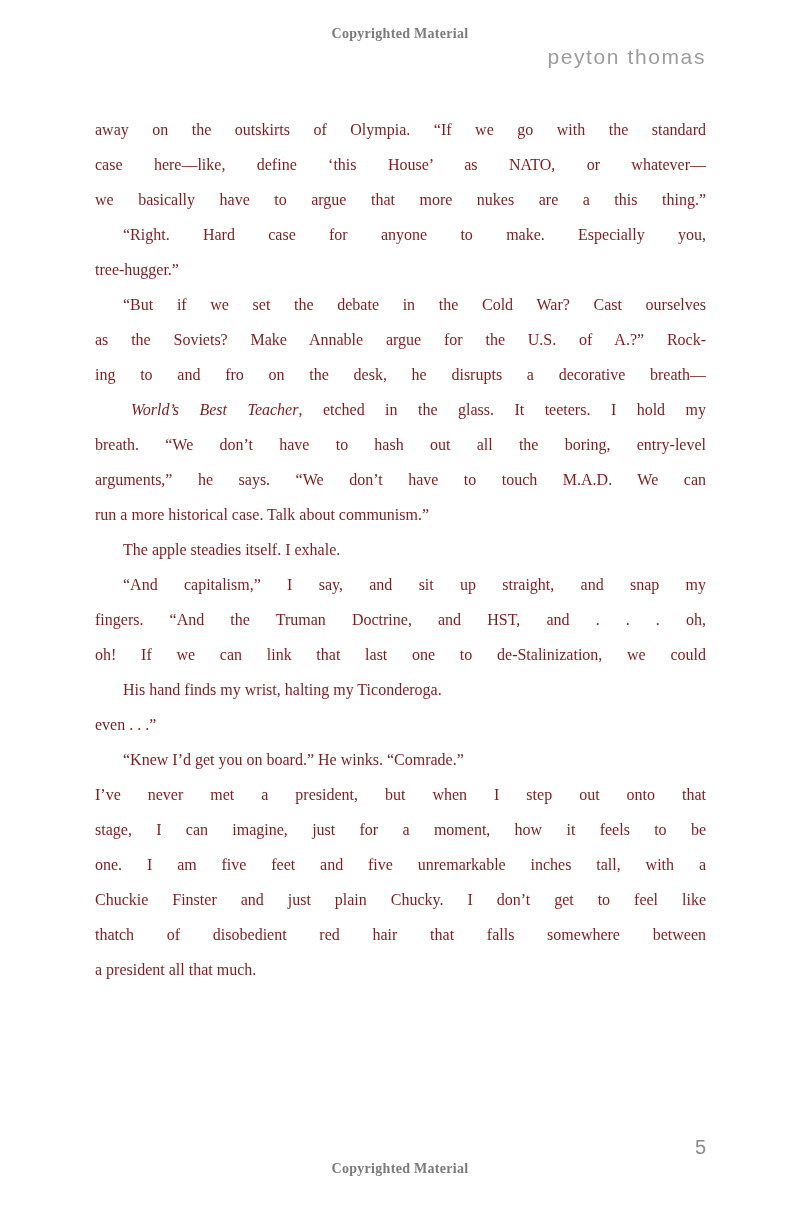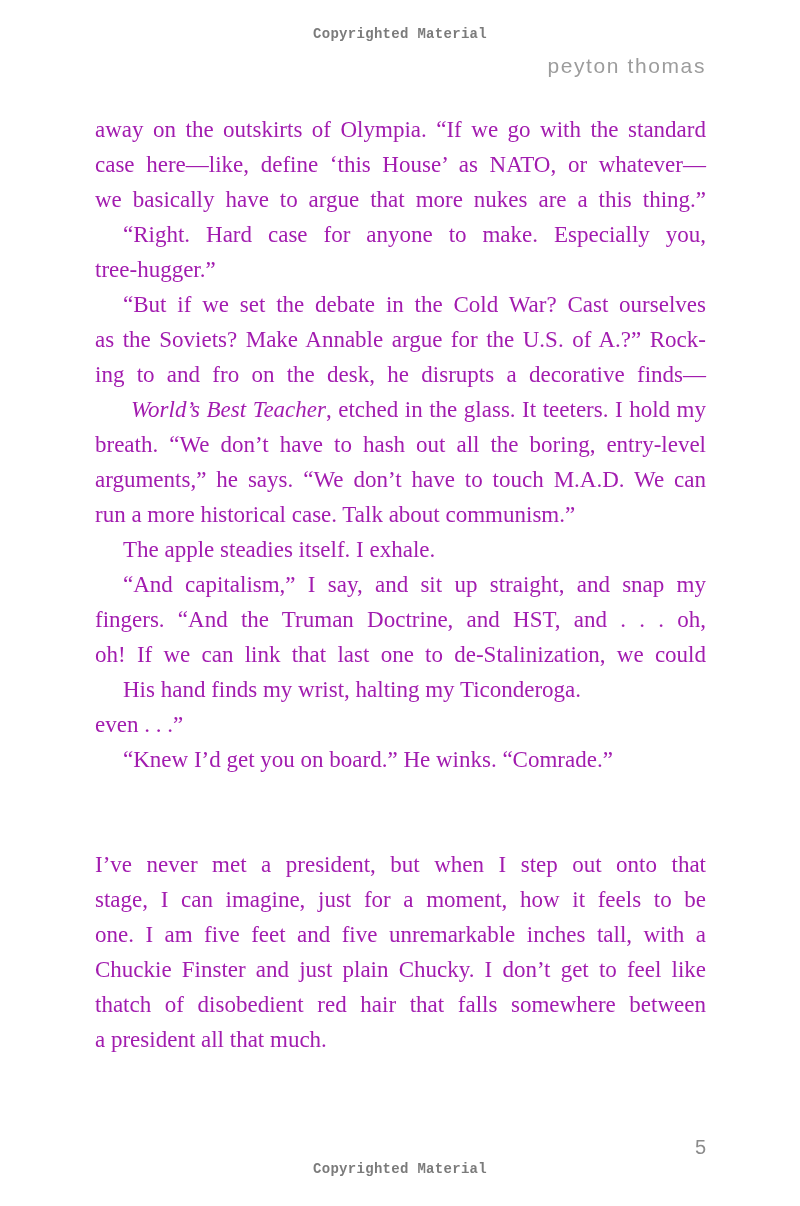--- a/index.html
+++ b/index.html
@@ -9,80 +9,80 @@
     height: 1206px;
     background: #ffffff;
     overflow: hidden;
     font-family: "Liberation Serif", serif;
   }
   .copyright-top, .copyright-bottom {
     position: absolute;
     left: 0;
     width: 100%;
     text-align: center;
-    font-family: Liberation Mono, monospace;
+    font-family: Liberation Serif, serif;
     font-weight: bold;
     font-size: 14px;
     letter-spacing: 0.3px;
     color: #7b7b7b;
   }
   .copyright-top { top: 26px; }
   .copyright-bottom { top: 1161px; }
   .author {
     position: absolute;
-    top: 54px;
+    top: 45px;
     right: 94px;
     font-family: "Liberation Sans", sans-serif;
     font-size: 21px;
     letter-spacing: 1.6px;
     color: #9c9c9c;
   }
   .page-number {
     position: absolute;
     top: 1136px;
     right: 94px;
     font-family: "Liberation Sans", sans-serif;
     font-size: 20px;
     color: #8b8b8b;
   }
   .body-text {
     position: absolute;
     left: 95px;
     top: 112px;
     width: 611px;
-    font-size: 23px;
-    color: #a21caf;
+    font-size: 16px;
+    color: #7f1d1d;
   }
   .line {
     height: 35px;
     line-height: 35px;
     text-align: justify;
     white-space: normal;
   }
   .line.just { text-align-last: justify; }
   .line.indent { text-indent: 28px; }
-  .line.section-break { margin-top: 70px; }
+  .line.section-break { }
   .italic { font-style: italic; margin-left: 36px; }
 </style>
 </head>
 <body>
 
 <div class="page">
   <div class="copyright-top">Copyrighted Material</div>
   <div class="author">peyton thomas</div>
 
   <div class="body-text">
       <div class="line just">away on the outskirts of Olympia. “If we go with the standard</div>
       <div class="line just">case here—like, define ‘this House’ as NATO, or whatever—</div>
       <div class="line just">we basically have to argue that more nukes are a this thing.”</div>
       <div class="line just indent">“Right. Hard case for anyone to make. Especially you,</div>
       <div class="line">tree-hugger.”</div>
       <div class="line just indent">“But if we set the debate in the Cold War? Cast ourselves</div>
       <div class="line just">as the Soviets? Make Annable argue for the U.S. of A.?” Rock-</div>
-      <div class="line just">ing to and fro on the desk, he disrupts a decorative finds—</div>
+      <div class="line just">ing to and fro on the desk, he disrupts a decorative breath—</div>
       <div class="line just"><span class="italic">World’s Best Teacher</span><span>, etched in the glass. It teeters. I hold my</span></div>
       <div class="line just">breath. “We don’t have to hash out all the boring, entry-level</div>
       <div class="line just">arguments,” he says. “We don’t have to touch M.A.D. We can</div>
       <div class="line">run a more historical case. Talk about communism.”</div>
       <div class="line indent">The apple steadies itself. I exhale.</div>
       <div class="line just indent">“And capitalism,” I say, and sit up straight, and snap my</div>
       <div class="line just">fingers. “And the Truman Doctrine, and HST, and . . . oh,</div>
       <div class="line just">oh! If we can link that last one to de-Stalinization, we could</div>
       <div class="line indent">His hand finds my wrist, halting my Ticonderoga.</div>
       <div class="line">even . . .”</div>

